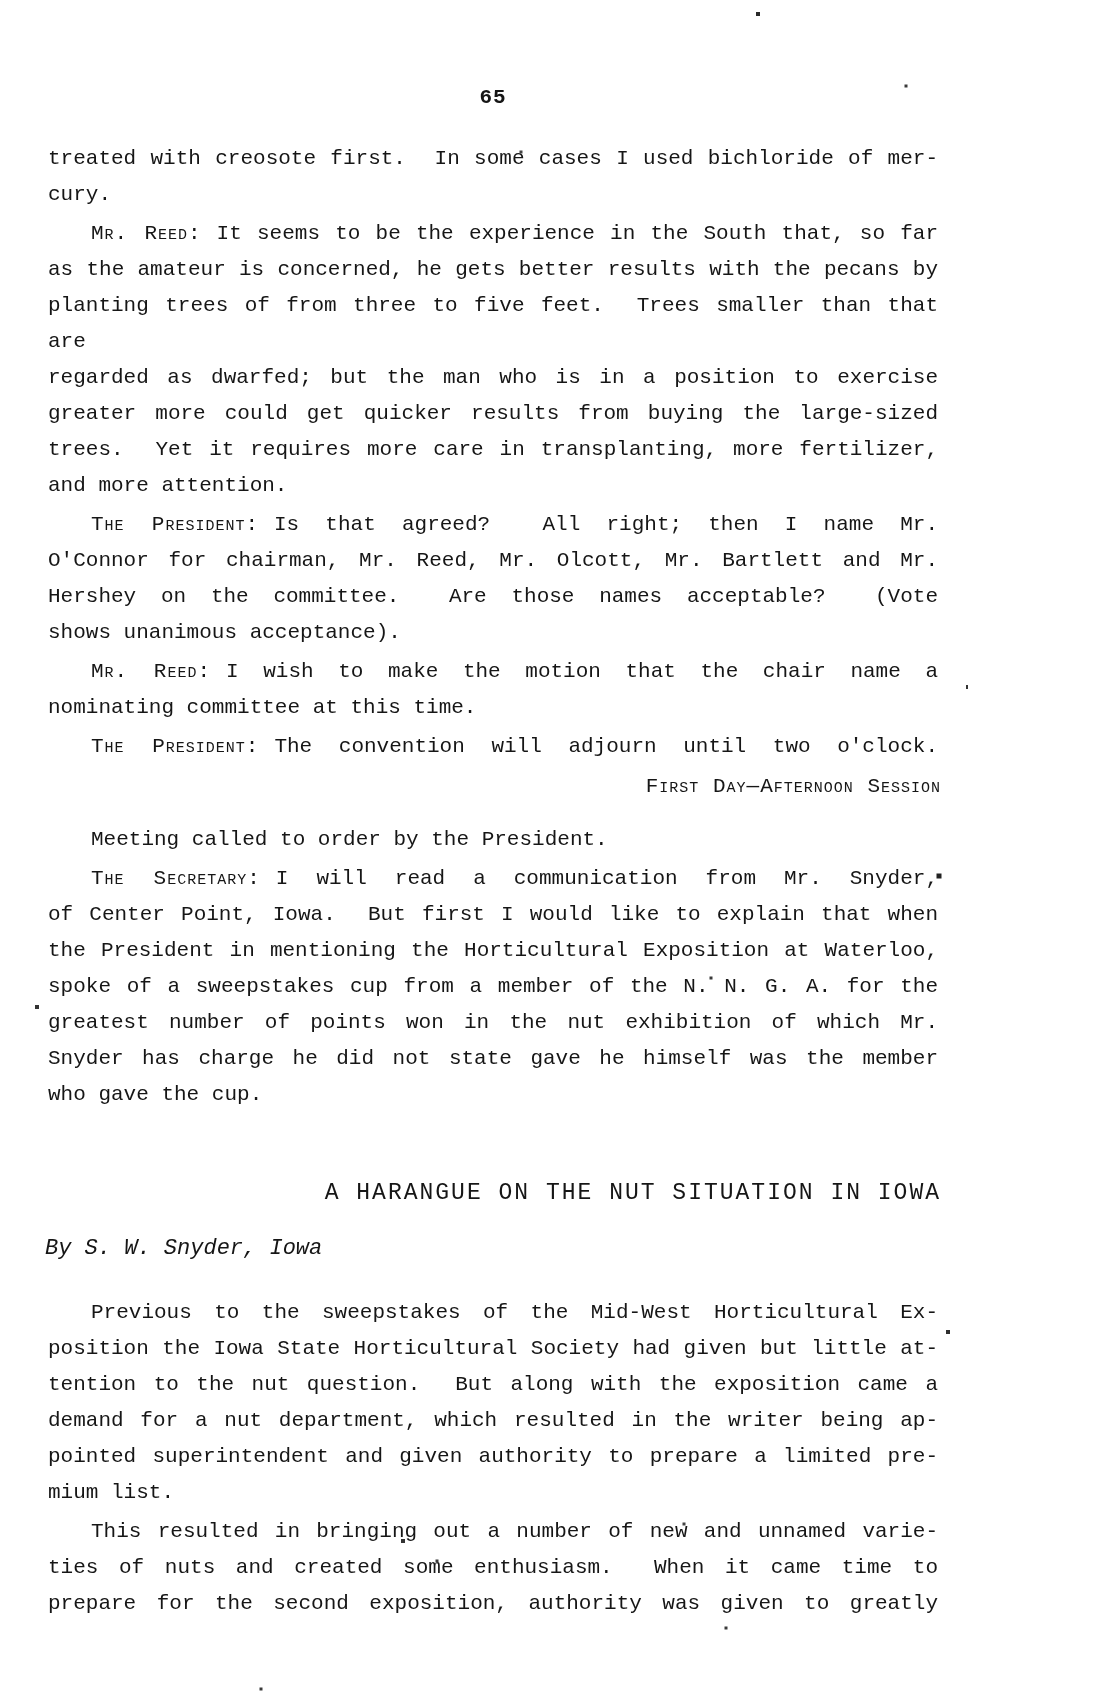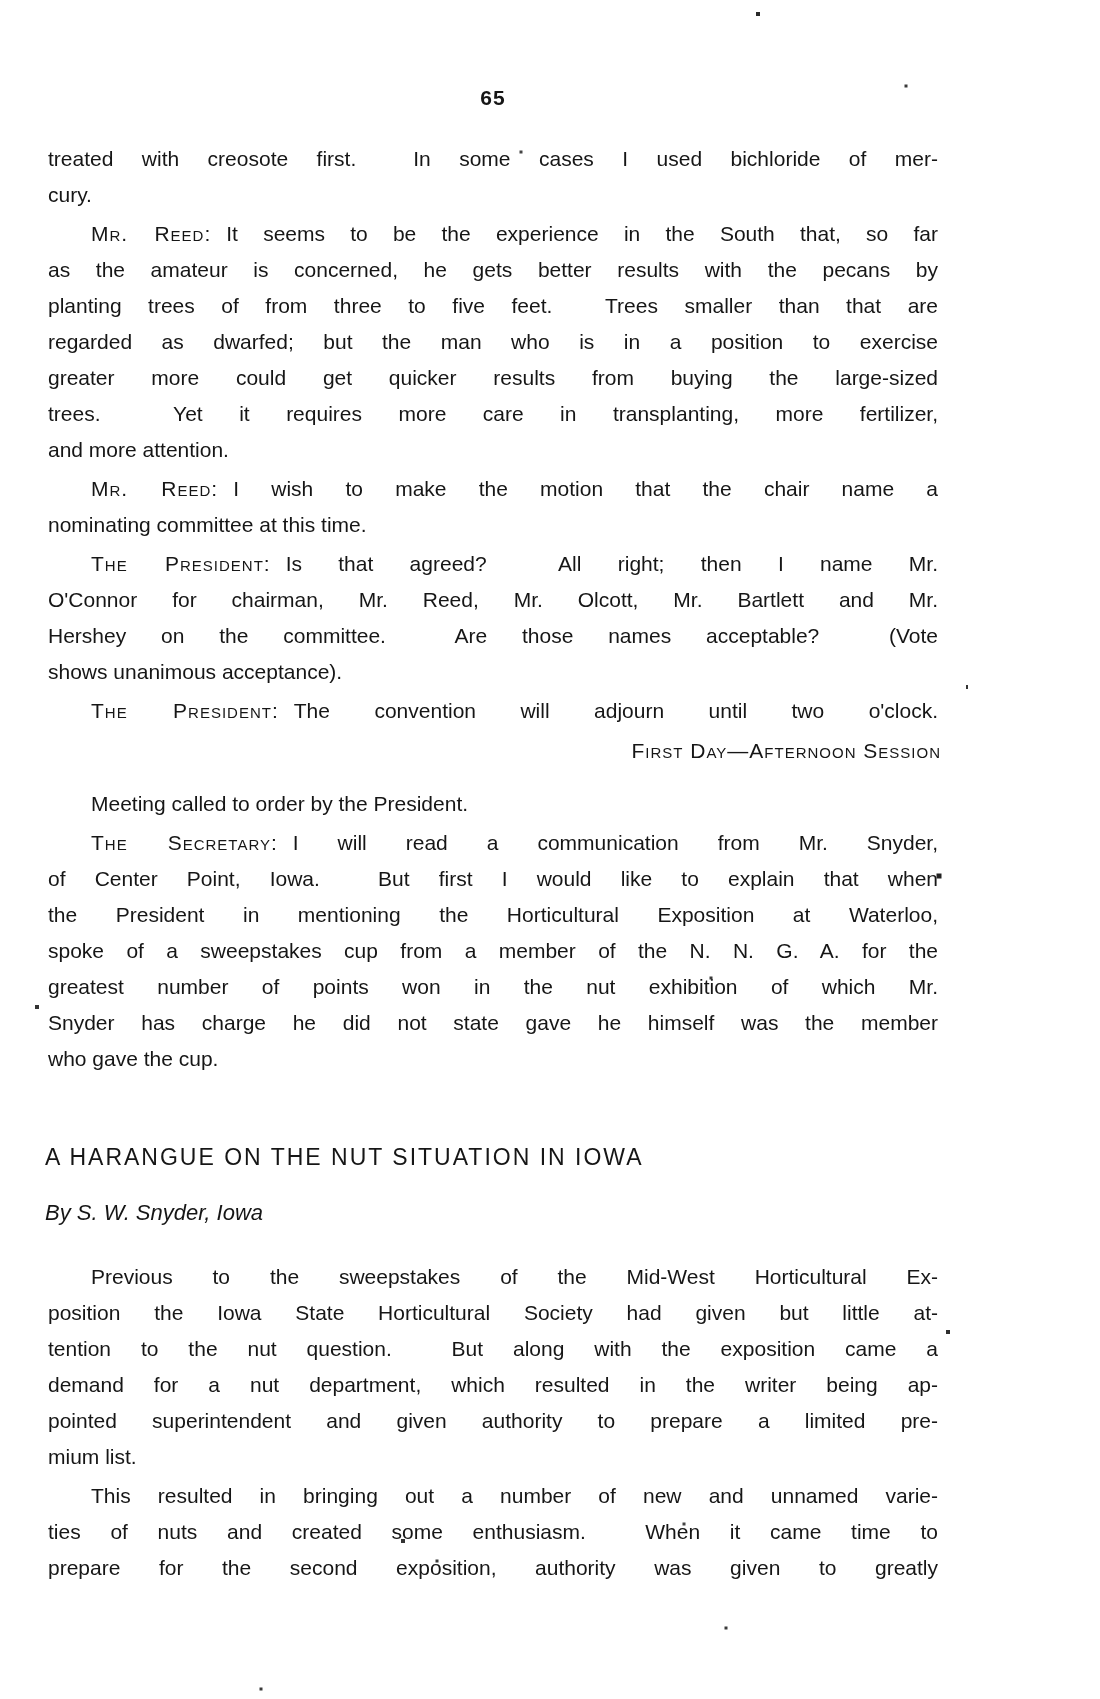--- a/index.html
+++ b/index.html
@@ -6,21 +6,21 @@
     margin: 0;
     padding: 0;
     background: #ffffff;
   }
   .page {
     position: relative;
     width: 968px;
     height: 1699px;
     background: #ffffff;
     color: #161616;
-    font-family: Liberation Sans, sans-serif;
+    font-family: Liberation Mono, monospace;
     overflow: hidden;
   }
   .page-number {
     position: absolute;
     top: 86px;
     left: 45px;
     width: 896px;
     text-align: center;
     font-size: 21px;
     font-weight: bold;
@@ -53,21 +53,21 @@
     margin-right: 15px;
   }
   .session-heading {
     text-align: right;
     font-variant: small-caps;
     letter-spacing: 1px;
     margin: 4px 0 17px 0;
   }
   .article-title {
     margin-top: 62px;
-    text-align: left;
+    text-align: right;
     font-size: 23px;
     letter-spacing: 2px;
   }
   .byline {
     margin-top: 20px;
     margin-bottom: 28px;
     font-style: italic;
     font-size: 22px;
   }
   
@@ -109,28 +109,28 @@
       <div class="para indent">
         <div class="line fill first"><span class="sc">Mr. Reed:</span>It seems to be the experience in the South that, so far</div>
         <div class="line fill">as the amateur is concerned, he gets better results with the pecans by</div>
         <div class="line fill">planting trees of from three to five feet.  Trees smaller than that are</div>
         <div class="line fill">regarded as dwarfed; but the man who is in a position to exercise</div>
         <div class="line fill">greater more could get quicker results from buying the large-sized</div>
         <div class="line fill">trees.  Yet it requires more care in transplanting, more fertilizer,</div>
         <div class="line">and more attention.</div>
       </div>
       <div class="para indent">
-        <div class="line fill first"><span class="sc">Mr. Reed:</span>I wish to make the motion that the chair name a</div>
-        <div class="line">nominating committee at this time.</div>
-      </div>
-      <div class="para indent">
         <div class="line fill first"><span class="sc">The President:</span>Is that agreed?  All right; then I name Mr.</div>
         <div class="line fill">O'Connor for chairman, Mr. Reed, Mr. Olcott, Mr. Bartlett and Mr.</div>
         <div class="line fill">Hershey on the committee.  Are those names acceptable?  (Vote</div>
         <div class="line">shows unanimous acceptance).</div>
+      </div>
+      <div class="para indent">
+        <div class="line fill first"><span class="sc">Mr. Reed:</span>I wish to make the motion that the chair name a</div>
+        <div class="line">nominating committee at this time.</div>
       </div>
       <div class="para indent">
         <div class="line fill first"><span class="sc">The President:</span>The convention will adjourn until two o'clock.</div>
       </div>
       <div class="session-heading">First Day—Afternoon Session</div>
       <div class="para indent">
         <div class="line first">Meeting called to order by the President.</div>
       </div>
       <div class="para indent">
         <div class="line fill first"><span class="sc">The Secretary:</span>I will read a communication from Mr. Snyder,</div>

